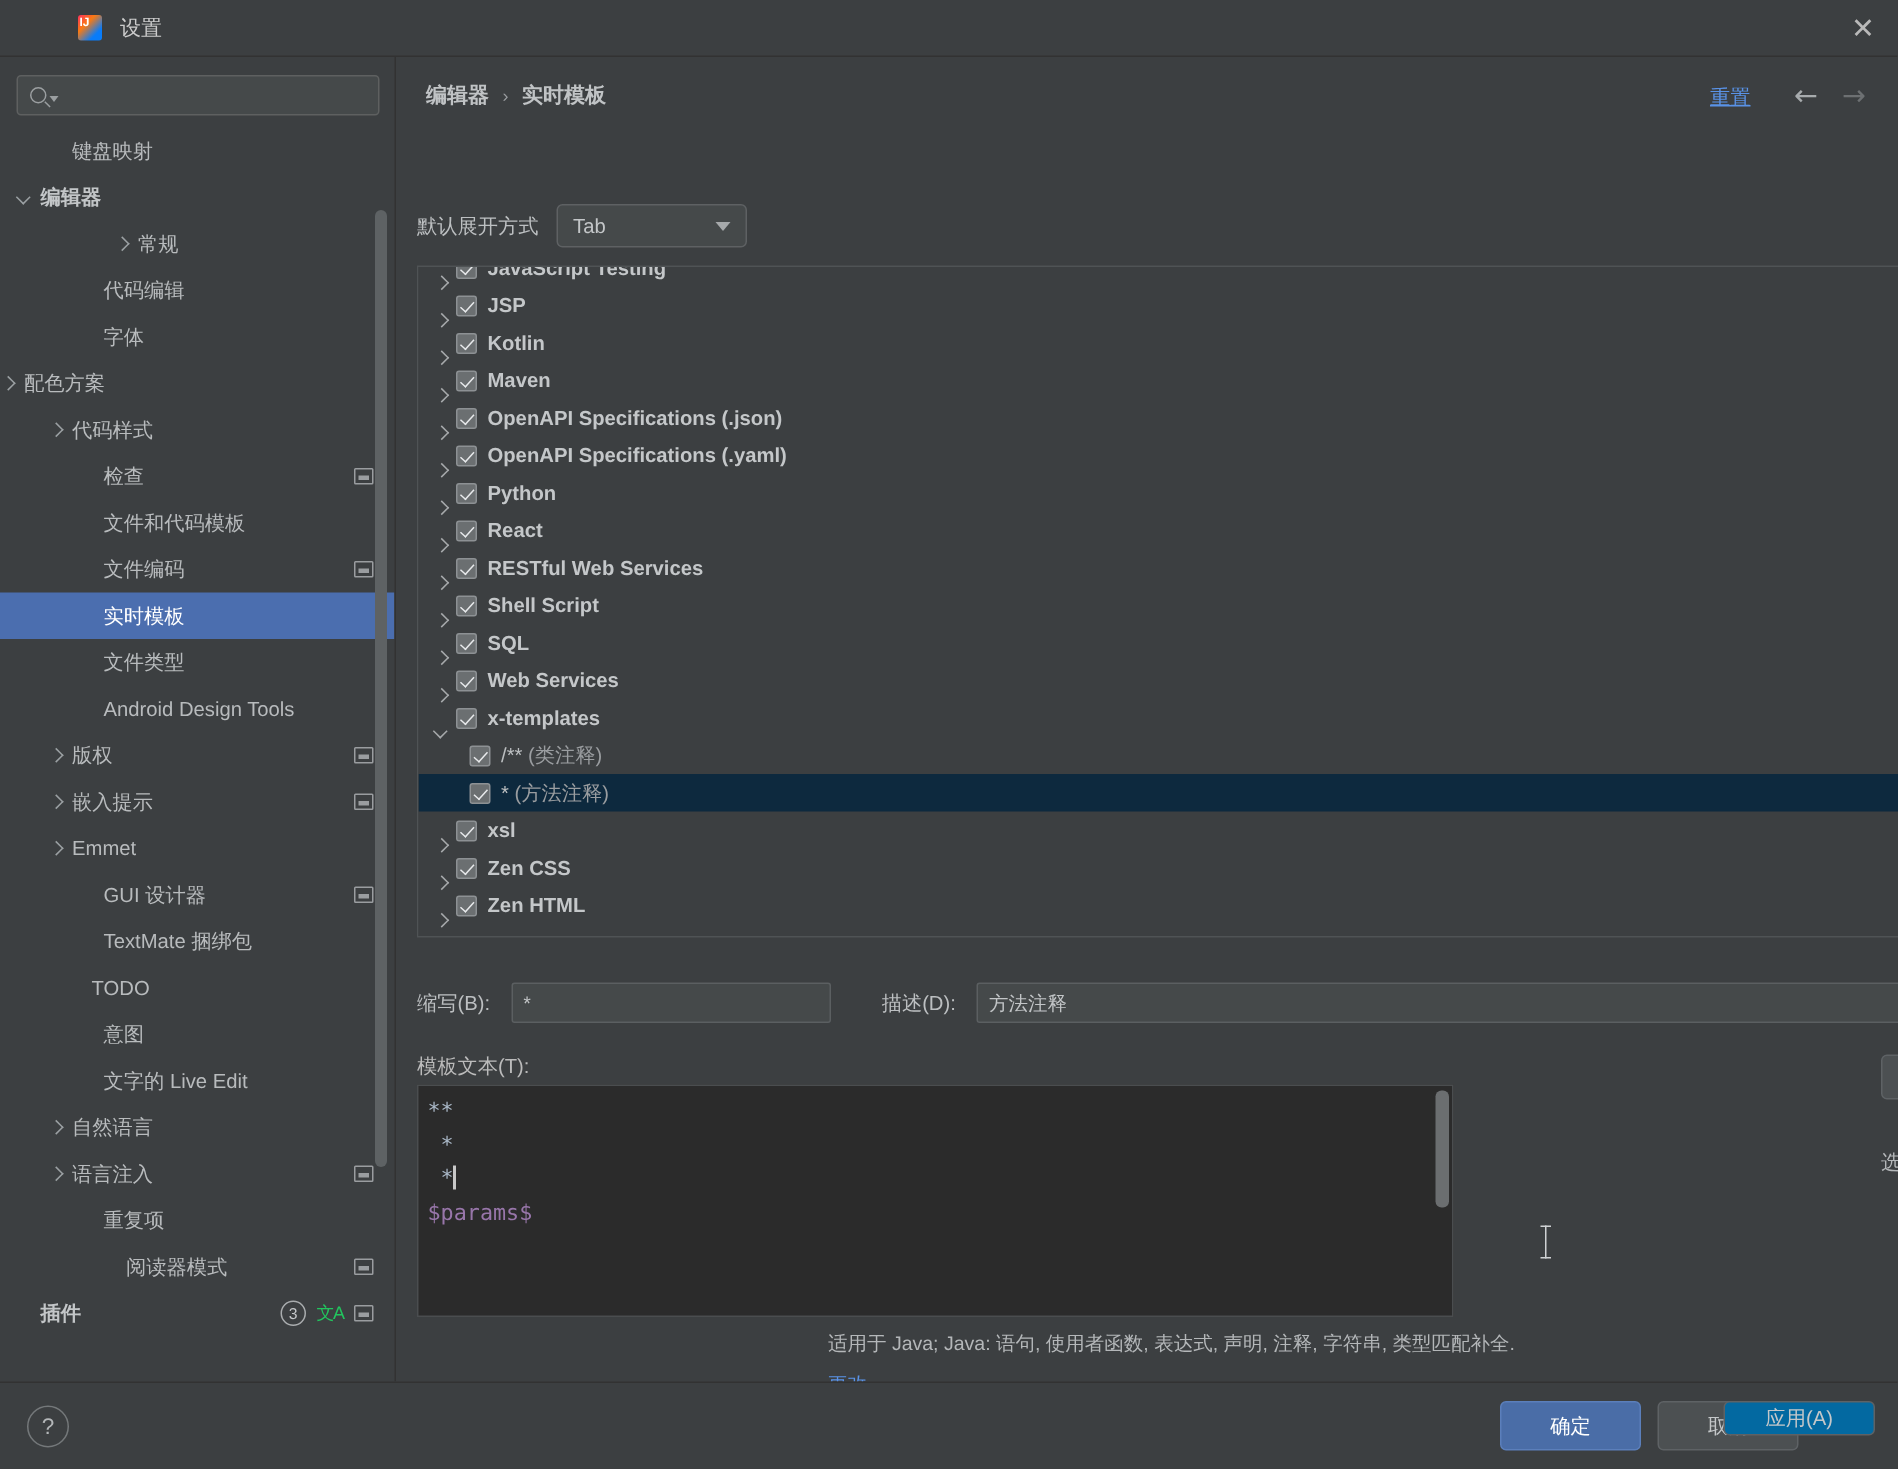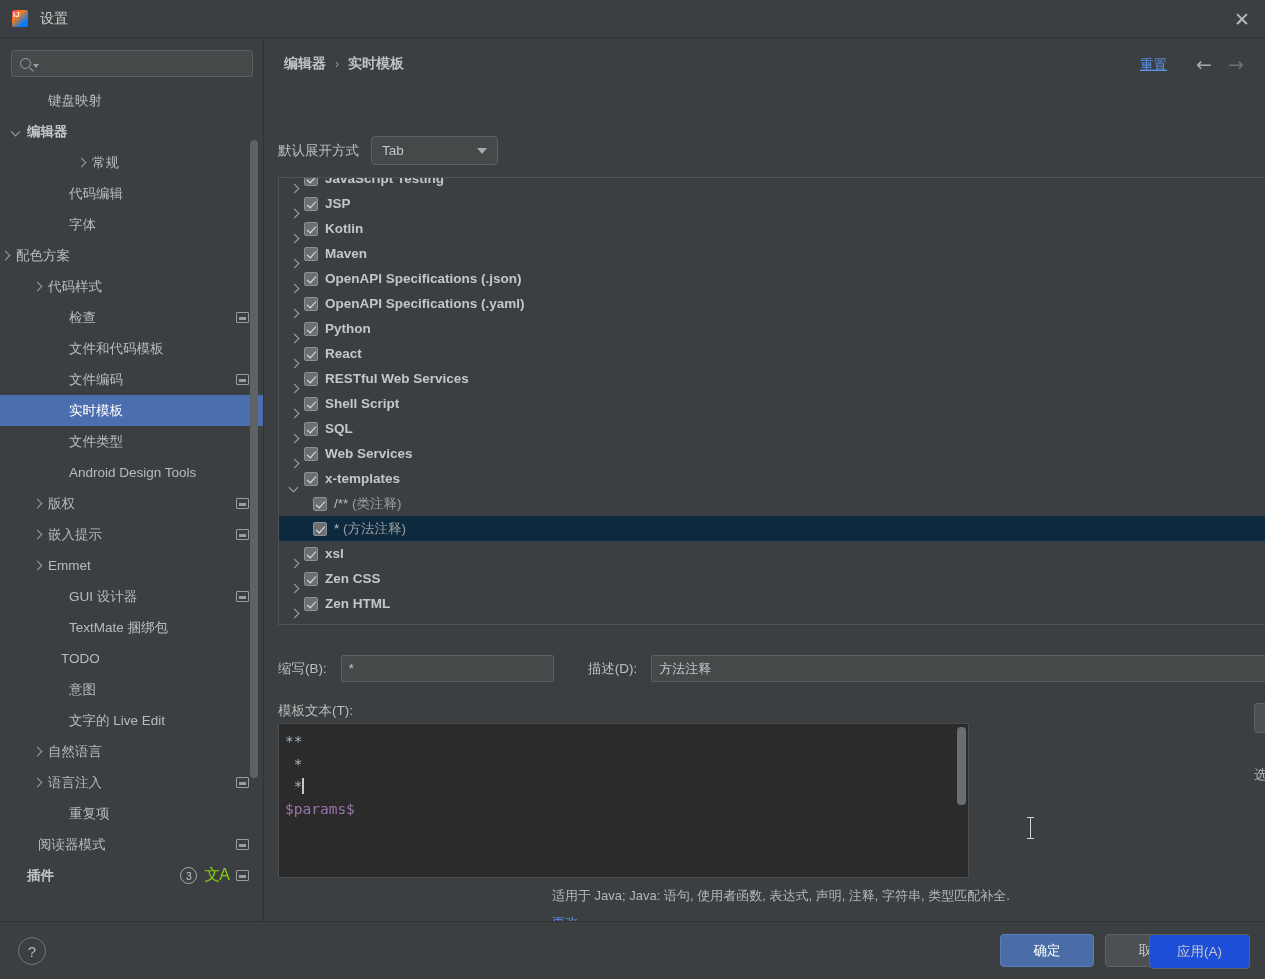--- a/index.html
+++ b/index.html
@@ -11,20 +11,21 @@
     color: #bbbbbb;
     overflow: hidden;
   }
 
   
   #titlebar {
     height: 37px; width: 100%;
     background: #3c3f41;
     display: flex; align-items: center;
     position: relative;
+    padding-left: 40px;
   }
   #app-logo {
     width: 16px; height: 17px; margin-left: 12px;
     position: relative; border-radius: 2px; overflow: hidden;
     background: linear-gradient(135deg,#fe315d 0%,#f97a12 35%,#087cfa 75%,#087cfa 100%);
   }
   #app-logo::after {
     content: "IJ"; position: absolute; left: 1px; top: 0px;
     font-size: 8px; font-weight: bold; color: #fff;
     font-family: "Liberation Sans", sans-serif;
@@ -112,21 +113,21 @@
   .proj-icon::after {
     content: ""; position: absolute; left: 2px; top: 4px;
     width: 7px; height: 3px; background: #9a9da0;
   }
   .count-badge {
     width: 17px; height: 17px; border-radius: 50%;
     border: 1.4px solid #a9acae; color: #c6c9cb;
     font-size: 10.5px; display: flex; align-items: center; justify-content: center;
     flex: none;
   }
-  .lang-icon { font-size: 16px; color: #84cc16; letter-spacing: -1px; flex: none; text-align: center; }
+  .lang-icon { font-size: 12px; color: #22c55e; letter-spacing: -1px; flex: none; text-align: center; }
   #sidebar-scrollbar {
     position: absolute; right: 5px; top: 102px;
     width: 8px; height: 638px; background: #5e6264; border-radius: 4px;
   }
 
   
   #main { flex: 1; position: relative; background: #3c3f41; }
 
   #breadcrumb {
     position: absolute; left: 20px; top: 17px;
@@ -304,22 +305,22 @@
   }
   #btn-ok {
     right: 171px; width: 94px;
     background: #4a6da7; border: 1px solid #5b7fbb; color: #ffffff;
   }
   #btn-cancel {
     right: 66px; width: 94px;
     background: #4c5052; border: 1px solid #5e6265; color: #c4c7c9;
   }
   #btn-apply2 {
-    position: absolute; top: 12px; right: 15px; height: 35px; width: 101px;
-    background: #1d4ed8; border: 1px solid #5e6265; border-radius: 4px;
+    position: absolute; top: 12px; right: 15px; height: 23px; width: 101px;
+    background: #0369a1; border: 1px solid #5e6265; border-radius: 4px;
     color: #c4c7c9; font-size: 13.5px;
     display: flex; align-items: center; justify-content: center; cursor: default;
   }
 </style>
 </head>
 <body>
 
 <div id="titlebar">
   <div id="app-logo"></div>
   <div id="title-text">设置</div>
@@ -444,21 +445,21 @@
           <span class="tw-arrow collapsed"></span>
           <span class="tree-label">语言注入</span>
           <span class="tree-right">
             <span class="proj-icon"></span>
           </span>
         </div>
         <div class="tree-row" style="padding-left: 53px;">
           <span class="tw-arrow"></span>
           <span class="tree-label">重复项</span>
         </div>
-        <div class="tree-row" style="padding-left: 22px;">
+        <div class="tree-row" style="padding-left: 68px;">
           <span class="tw-arrow"></span>
           <span class="tree-label">阅读器模式</span>
           <span class="tree-right">
             <span class="proj-icon"></span>
           </span>
         </div>
         <div class="tree-row" style="padding-left: 11px;">
           <span class="tw-arrow"></span>
           <span class="tree-label bold">插件</span>
           <span class="tree-right">

